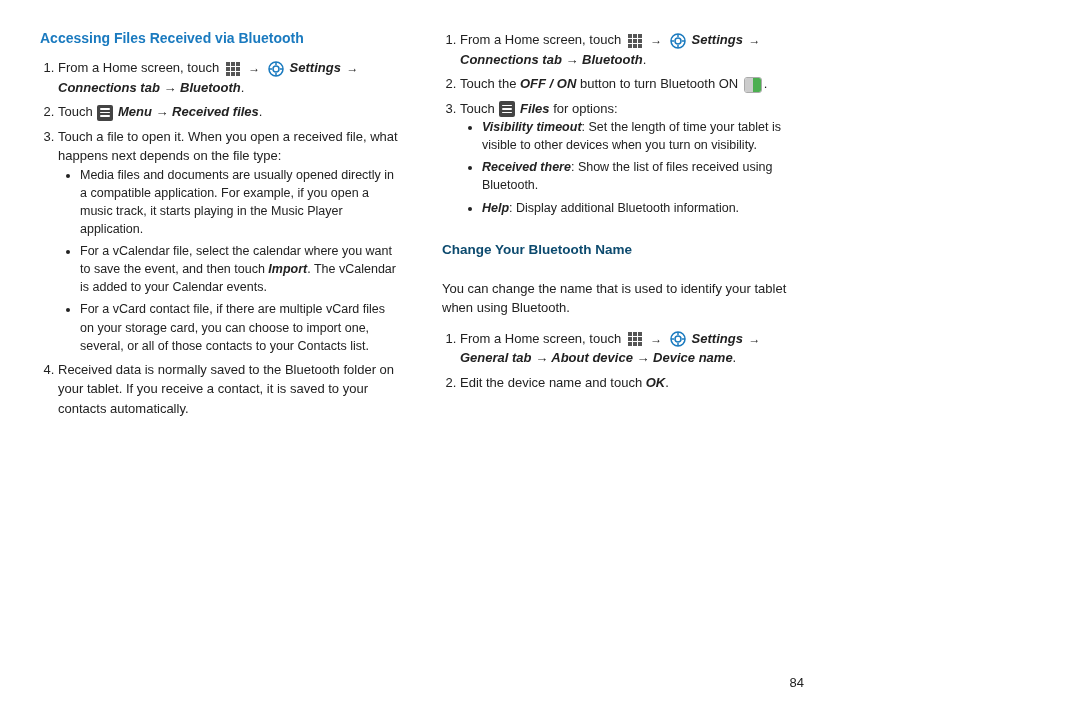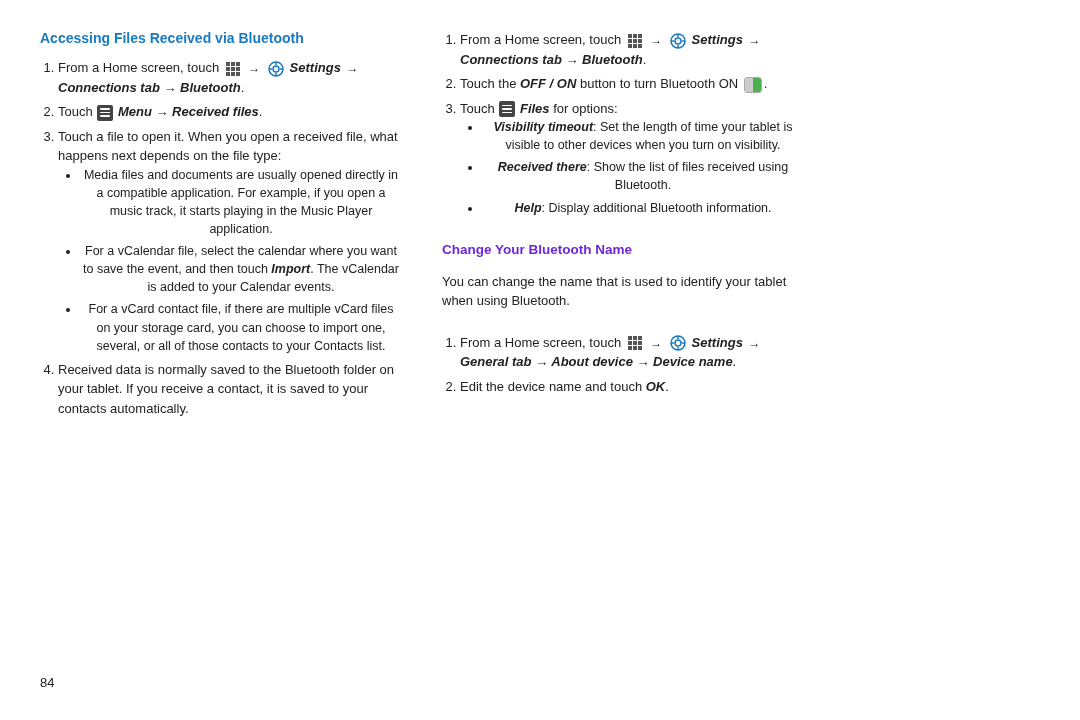--- a/index.html
+++ b/index.html
@@ -50,21 +50,20 @@
     }
     ul.bullet-list {
       margin-left: 22px;
       margin-bottom: 4px;
       list-style: disc;
     }
     ul.bullet-list li {
       margin-bottom: 4px;
       line-height: 1.45;
       font-size: 12.5px;
-      text-align: center;
     }
     .bold { font-weight: bold; font-style: italic; }
     .arrow {
       display: inline-block;
       font-size: 12px;
       margin: 0 2px;
       color: #222;
     }
     .grid-icon {
       display: inline-flex;
@@ -137,30 +136,31 @@
       font-weight: bold;
       padding: 0 4px;
       height: 100%;
       display: flex;
       align-items: center;
     }
     .page-footer {
       padding-top: 8px;
       font-size: 13px;
       color: #222;
+      text-align: right;
     }
     .subsection-title {
       font-size: 13.5px;
       font-weight: bold;
-      color: #6d28d9;
+      color: #0c4a6e;
       margin-top: 10px;
-      margin-bottom: 9px;
+      margin-bottom: 16px;
     }
     .para {
-      margin-bottom: 16px;
+      margin-bottom: 5px;
       line-height: 1.5;
       font-size: 13px;
     }
   </style>
 </head>
 <body>
 
 <div class="page">
   <div class="columns">
 

